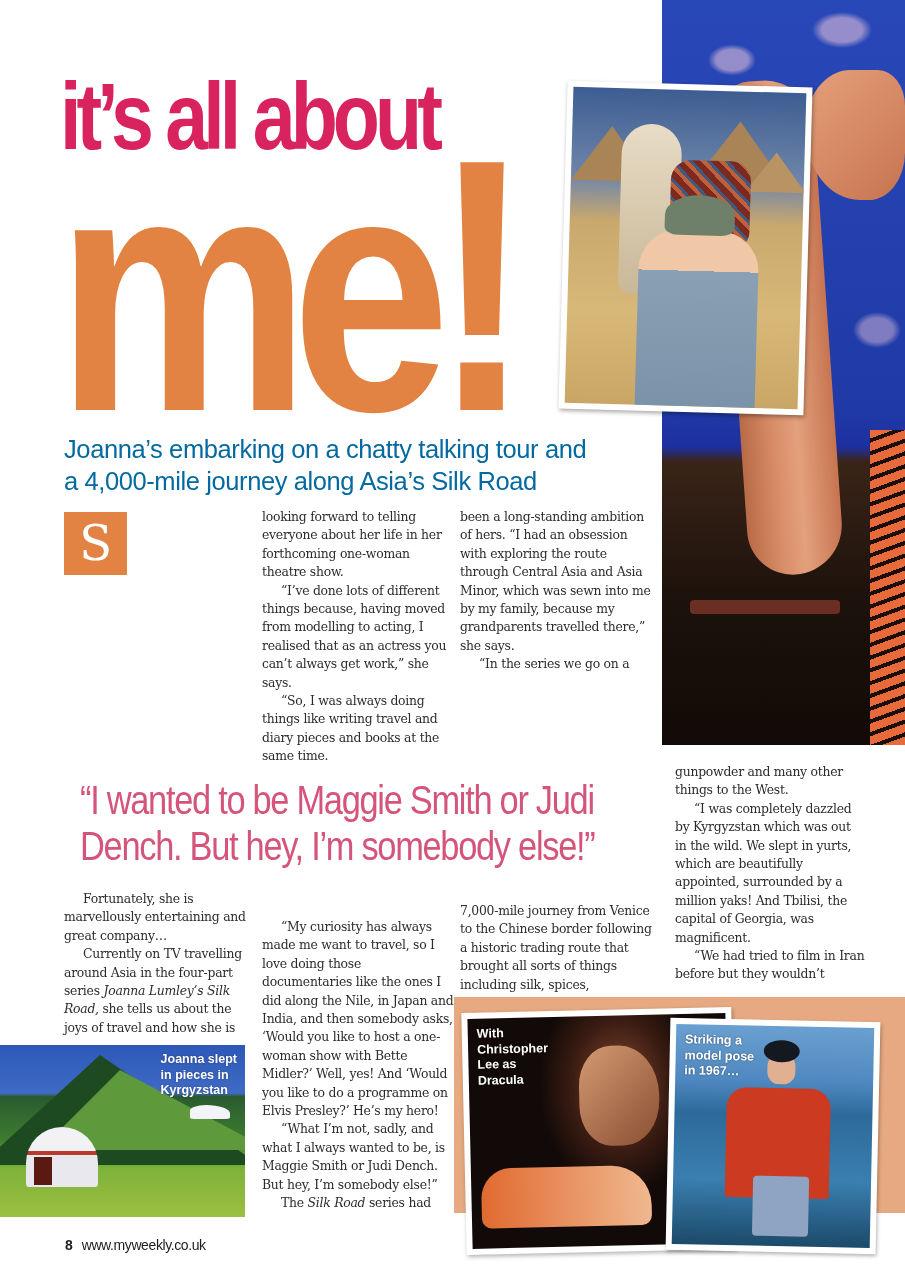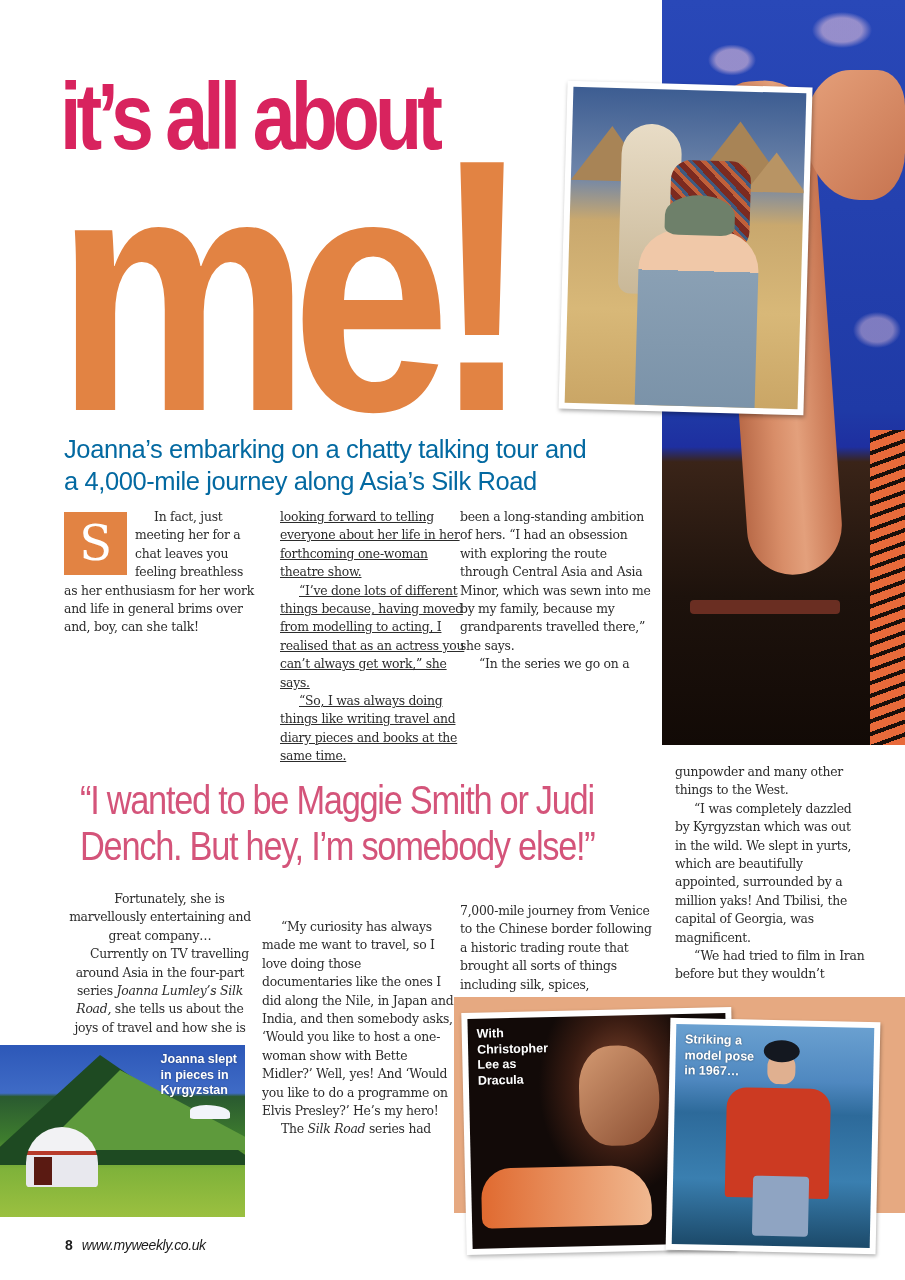--- a/index.html
+++ b/index.html
@@ -176,21 +176,21 @@
     font-family: "Liberation Sans", sans-serif; font-weight: 700; font-size: 12.5px; line-height: 15.5px;
     color: #ffffff; text-shadow: 0 0 2px rgba(0,0,0,.5);
   }
 
   
   .folio {
     position: absolute; left: 65px; top: 1237px;
     font-family: "Liberation Sans", sans-serif; font-size: 14px; color: #1c1c1c;
   }
   .folio .page-num { font-weight: 700; margin-right: 5px; }
-  .folio .url { letter-spacing: -0.4px; font-style: italic; }
+  .folio .url { letter-spacing: -0.4px; }
 </style>
 </head>
 <body>
 
 <div class="hero-photo"></div>
 <div class="hero-arm"></div>
 <div class="hero-hand"></div>
 <div class="hero-scarf"></div>
 <div class="hero-chair"></div>
 
@@ -211,24 +211,23 @@
   </div>
 </div>
 
 <div class="standfirst">
   <div>Joanna’s embarking on a chatty talking tour and</div>
   <div>a 4,000-mile journey along Asia’s Silk Road</div>
 </div>
 
 <div class="col" style="left:64px; top:508px;">
   <span class="drop-cap">S</span>
-  <p class="ind">In fact, just meeting her for a chat leaves you feeling breathless as her enthusiasm for her work and life in general brims over and, boy, can she talk!</p>
-</div>
-
-<div class="col" style="left:280px; top:508px;text-decoration:underline;">
+</div>
+
+<div class="col" style="left:262px; top:508px;">
   <p>looking forward to telling everyone about her life in her forthcoming one-woman theatre show.</p>
   <p class="ind">“I’ve done lots of different things because, having moved from modelling to acting, I realised that as an actress you can’t always get work,” she says.</p>
   <p class="ind">“So, I was always doing things like writing travel and diary pieces and books at the same time.</p>
 </div>
 
 <div class="col" style="left:460px; top:508px;">
   <p>been a long-standing ambition of hers. “I had an obsession with exploring the route through Central Asia and Asia Minor, which was sewn into me by my family, because my grandparents travelled there,” she says.</p>
   <p class="ind">“In the series we go on a</p>
 </div>
 
@@ -236,27 +235,28 @@
   <p>gunpowder and many other things to the West.</p>
   <p class="ind">“I was completely dazzled by Kyrgyzstan which was out in the wild. We slept in yurts, which are beautifully appointed, surrounded by a million yaks! And Tbilisi, the capital of Georgia, was magnificent.</p>
   <p class="ind">“We had tried to film in Iran before but they wouldn’t</p>
 </div>
 
 <div class="pullquote">
   <div>“I wanted to be Maggie Smith or Judi</div>
   <div>Dench. But hey, I’m somebody else!”</div>
 </div>
 
-<div class="col" style="left:64px; top:890px;text-align:center;">
+<div class="col" style="left:64px; top:890px;">
   <p class="ind">Fortunately, she is marvellously entertaining and great company…</p>
   <p class="ind"><span>Currently on TV travelling around Asia in the four-part series </span><em>Joanna Lumley’s Silk Road,</em><span> she tells us about the joys of travel and how she is</span></p>
 </div>
 
 <div class="col" style="left:262px; top:890px;margin-top:28px;">
   <p class="ind">“My curiosity has always made me want to travel, so I love doing those documentaries like the ones I did along the Nile, in Japan and India, and then somebody asks, ‘Would you like to host a one-woman show with Bette Midler?’ Well, yes! And ‘Would you like to do a programme on Elvis Presley?’ He’s my hero!</p>
+  <p class="ind">“What I’m not, sadly, and what I always wanted to be, is Maggie Smith or Judi Dench. But hey, I’m somebody else!”</p>
   <p class="ind"><span>The </span><em>Silk Road</em><span> series had</span></p>
 </div>
 
 <div class="col" style="left:460px; top:902px;">
   <p>7,000-mile journey from Venice to the Chinese border following a historic trading route that brought all sorts of things including silk, spices,</p>
 </div>
 
 <div class="yurt-photo">
   <div class="mtn-left"></div>
   <div class="mtn-mid"></div>

